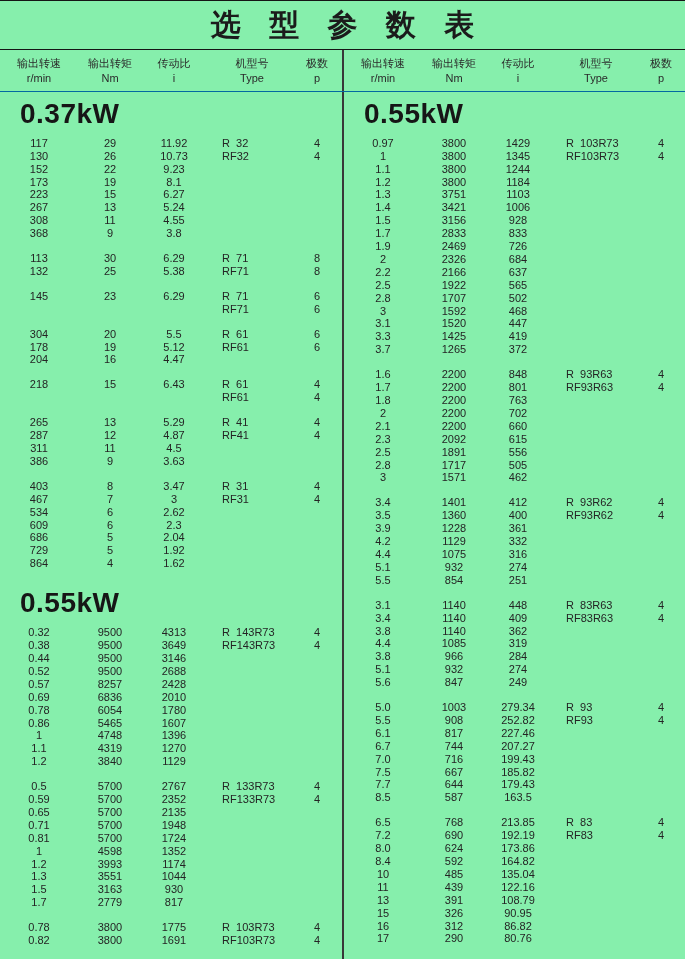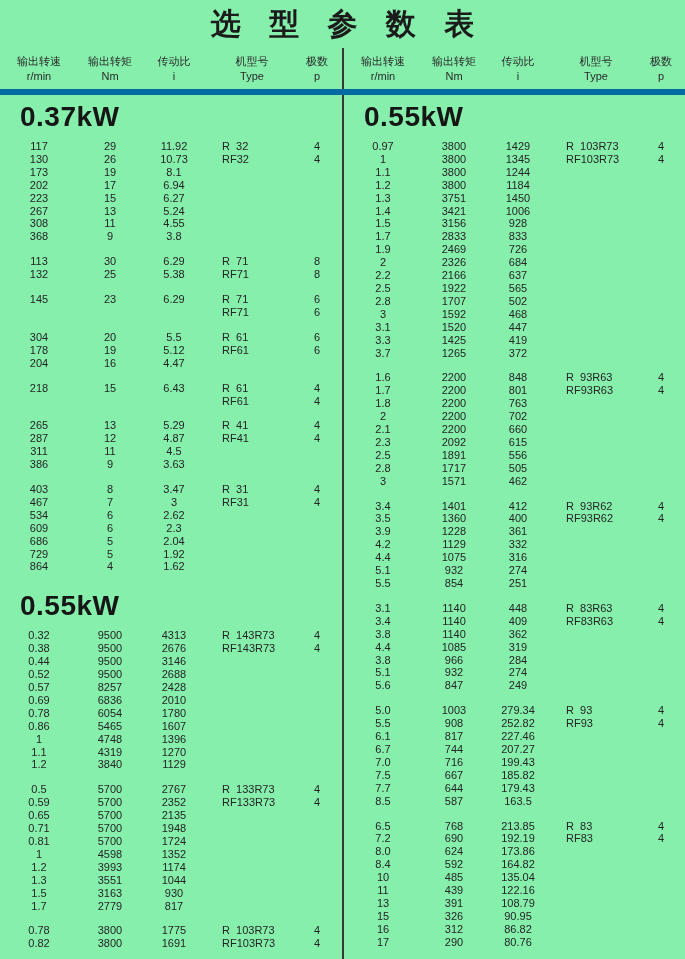--- a/index.html
+++ b/index.html
@@ -17,21 +17,21 @@
   .title {
     text-align: center;
     font-size: 30px;
     font-weight: bold;
     letter-spacing: 10px;
     padding: 4px 0 3px 10px;
     color: #1b1b1b;
   }
   .title-underline { height: 3px; background: #151515; }
 
-  .header-row { display: flex; border-bottom: 6px solid #0369a1; }
+  .header-row { display: flex; border-bottom: 1px solid #0369a1; }
   .header-half { width: 342px; display: flex; padding: 6px 0 5px; }
   .header-half.right { width: 343px; border-left: 2px solid #383838; }
   .hc { font-size: 11px; line-height: 15px; text-align: center; color: #2a2a2a; }
   .hc .u { display: block; }
 
   .body { display: flex; flex: 1; }
   .half { width: 342px; padding-top: 1px; }
   .half.right { width: 343px; border-left: 2px solid #383838; }
 
   .section-title {
@@ -74,22 +74,22 @@
       <div class="hc c5"><span>极数</span><span class="u">p</span></div>
     </div>
   </div>
 
   <div class="body">
     <div class="half">
         <div class="section-title">0.37kW</div>
         <div class="group">
           <div class="row"><span class="c c1">117</span><span class="c c2">29</span><span class="c c3">11.92</span><span class="c c4">R  32</span><span class="c c5">4</span></div>
           <div class="row"><span class="c c1">130</span><span class="c c2">26</span><span class="c c3">10.73</span><span class="c c4">RF32</span><span class="c c5">4</span></div>
+          <div class="row"><span class="c c1">152</span><span class="c c2">22</span><span class="c c3">9.23</span><span class="c c4"></span><span class="c c5"></span></div>
           <div class="row"><span class="c c1">173</span><span class="c c2">19</span><span class="c c3">8.1</span><span class="c c4"></span><span class="c c5"></span></div>
-          <div class="row"><span class="c c1">202</span><span class="c c2">17</span><span class="c c3">6.94</span><span class="c c4"></span><span class="c c5"></span></div>
           <div class="row"><span class="c c1">223</span><span class="c c2">15</span><span class="c c3">6.27</span><span class="c c4"></span><span class="c c5"></span></div>
           <div class="row"><span class="c c1">267</span><span class="c c2">13</span><span class="c c3">5.24</span><span class="c c4"></span><span class="c c5"></span></div>
           <div class="row"><span class="c c1">308</span><span class="c c2">11</span><span class="c c3">4.55</span><span class="c c4"></span><span class="c c5"></span></div>
           <div class="row"><span class="c c1">368</span><span class="c c2">9</span><span class="c c3">3.8</span><span class="c c4"></span><span class="c c5"></span></div>
         </div>
         <div class="group">
           <div class="row"><span class="c c1">113</span><span class="c c2">30</span><span class="c c3">6.29</span><span class="c c4">R  71</span><span class="c c5">8</span></div>
           <div class="row"><span class="c c1">132</span><span class="c c2">25</span><span class="c c3">5.38</span><span class="c c4">RF71</span><span class="c c5">8</span></div>
         </div>
         <div class="group">
@@ -116,21 +116,21 @@
           <div class="row"><span class="c c1">467</span><span class="c c2">7</span><span class="c c3">3</span><span class="c c4">RF31</span><span class="c c5">4</span></div>
           <div class="row"><span class="c c1">534</span><span class="c c2">6</span><span class="c c3">2.62</span><span class="c c4"></span><span class="c c5"></span></div>
           <div class="row"><span class="c c1">609</span><span class="c c2">6</span><span class="c c3">2.3</span><span class="c c4"></span><span class="c c5"></span></div>
           <div class="row"><span class="c c1">686</span><span class="c c2">5</span><span class="c c3">2.04</span><span class="c c4"></span><span class="c c5"></span></div>
           <div class="row"><span class="c c1">729</span><span class="c c2">5</span><span class="c c3">1.92</span><span class="c c4"></span><span class="c c5"></span></div>
           <div class="row"><span class="c c1">864</span><span class="c c2">4</span><span class="c c3">1.62</span><span class="c c4"></span><span class="c c5"></span></div>
         </div>
         <div class="section-title">0.55kW</div>
         <div class="group">
           <div class="row"><span class="c c1">0.32</span><span class="c c2">9500</span><span class="c c3">4313</span><span class="c c4">R  143R73</span><span class="c c5">4</span></div>
-          <div class="row"><span class="c c1">0.38</span><span class="c c2">9500</span><span class="c c3">2676</span><span class="c c4">RF143R73</span><span class="c c5">4</span></div>
+          <div class="row"><span class="c c1">0.38</span><span class="c c2">9500</span><span class="c c3">3649</span><span class="c c4">RF143R73</span><span class="c c5">4</span></div>
           <div class="row"><span class="c c1">0.44</span><span class="c c2">9500</span><span class="c c3">3146</span><span class="c c4"></span><span class="c c5"></span></div>
           <div class="row"><span class="c c1">0.52</span><span class="c c2">9500</span><span class="c c3">2688</span><span class="c c4"></span><span class="c c5"></span></div>
           <div class="row"><span class="c c1">0.57</span><span class="c c2">8257</span><span class="c c3">2428</span><span class="c c4"></span><span class="c c5"></span></div>
           <div class="row"><span class="c c1">0.69</span><span class="c c2">6836</span><span class="c c3">2010</span><span class="c c4"></span><span class="c c5"></span></div>
           <div class="row"><span class="c c1">0.78</span><span class="c c2">6054</span><span class="c c3">1780</span><span class="c c4"></span><span class="c c5"></span></div>
           <div class="row"><span class="c c1">0.86</span><span class="c c2">5465</span><span class="c c3">1607</span><span class="c c4"></span><span class="c c5"></span></div>
           <div class="row"><span class="c c1">1</span><span class="c c2">4748</span><span class="c c3">1396</span><span class="c c4"></span><span class="c c5"></span></div>
           <div class="row"><span class="c c1">1.1</span><span class="c c2">4319</span><span class="c c3">1270</span><span class="c c4"></span><span class="c c5"></span></div>
           <div class="row"><span class="c c1">1.2</span><span class="c c2">3840</span><span class="c c3">1129</span><span class="c c4"></span><span class="c c5"></span></div>
         </div>
@@ -151,21 +151,21 @@
           <div class="row"><span class="c c1">0.82</span><span class="c c2">3800</span><span class="c c3">1691</span><span class="c c4">RF103R73</span><span class="c c5">4</span></div>
         </div>
       </div>
     <div class="half right">
         <div class="section-title">0.55kW</div>
         <div class="group">
           <div class="row"><span class="c c1">0.97</span><span class="c c2">3800</span><span class="c c3">1429</span><span class="c c4">R  103R73</span><span class="c c5">4</span></div>
           <div class="row"><span class="c c1">1</span><span class="c c2">3800</span><span class="c c3">1345</span><span class="c c4">RF103R73</span><span class="c c5">4</span></div>
           <div class="row"><span class="c c1">1.1</span><span class="c c2">3800</span><span class="c c3">1244</span><span class="c c4"></span><span class="c c5"></span></div>
           <div class="row"><span class="c c1">1.2</span><span class="c c2">3800</span><span class="c c3">1184</span><span class="c c4"></span><span class="c c5"></span></div>
-          <div class="row"><span class="c c1">1.3</span><span class="c c2">3751</span><span class="c c3">1450</span><span class="c c4"></span><span class="c c5"></span></div>
+          <div class="row"><span class="c c1">1.3</span><span class="c c2">3751</span><span class="c c3">1103</span><span class="c c4"></span><span class="c c5"></span></div>
           <div class="row"><span class="c c1">1.4</span><span class="c c2">3421</span><span class="c c3">1006</span><span class="c c4"></span><span class="c c5"></span></div>
           <div class="row"><span class="c c1">1.5</span><span class="c c2">3156</span><span class="c c3">928</span><span class="c c4"></span><span class="c c5"></span></div>
           <div class="row"><span class="c c1">1.7</span><span class="c c2">2833</span><span class="c c3">833</span><span class="c c4"></span><span class="c c5"></span></div>
           <div class="row"><span class="c c1">1.9</span><span class="c c2">2469</span><span class="c c3">726</span><span class="c c4"></span><span class="c c5"></span></div>
           <div class="row"><span class="c c1">2</span><span class="c c2">2326</span><span class="c c3">684</span><span class="c c4"></span><span class="c c5"></span></div>
           <div class="row"><span class="c c1">2.2</span><span class="c c2">2166</span><span class="c c3">637</span><span class="c c4"></span><span class="c c5"></span></div>
           <div class="row"><span class="c c1">2.5</span><span class="c c2">1922</span><span class="c c3">565</span><span class="c c4"></span><span class="c c5"></span></div>
           <div class="row"><span class="c c1">2.8</span><span class="c c2">1707</span><span class="c c3">502</span><span class="c c4"></span><span class="c c5"></span></div>
           <div class="row"><span class="c c1">3</span><span class="c c2">1592</span><span class="c c3">468</span><span class="c c4"></span><span class="c c5"></span></div>
           <div class="row"><span class="c c1">3.1</span><span class="c c2">1520</span><span class="c c3">447</span><span class="c c4"></span><span class="c c5"></span></div>

